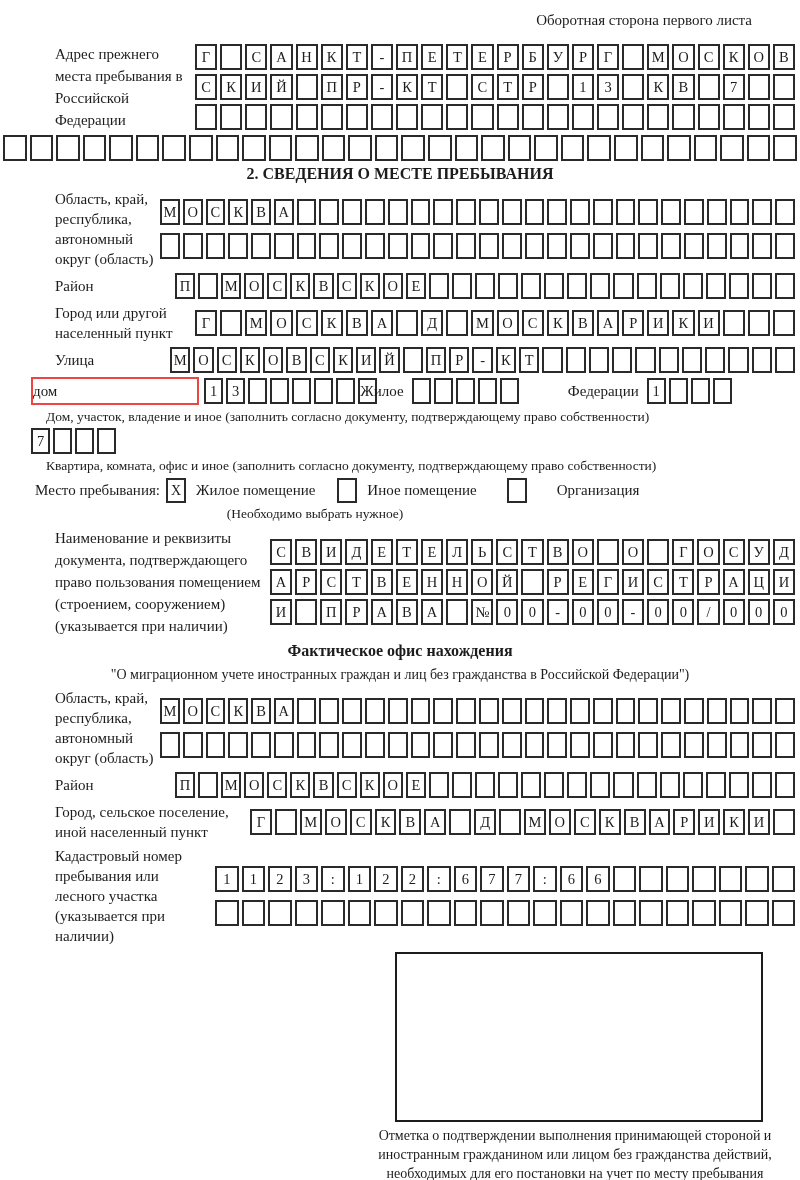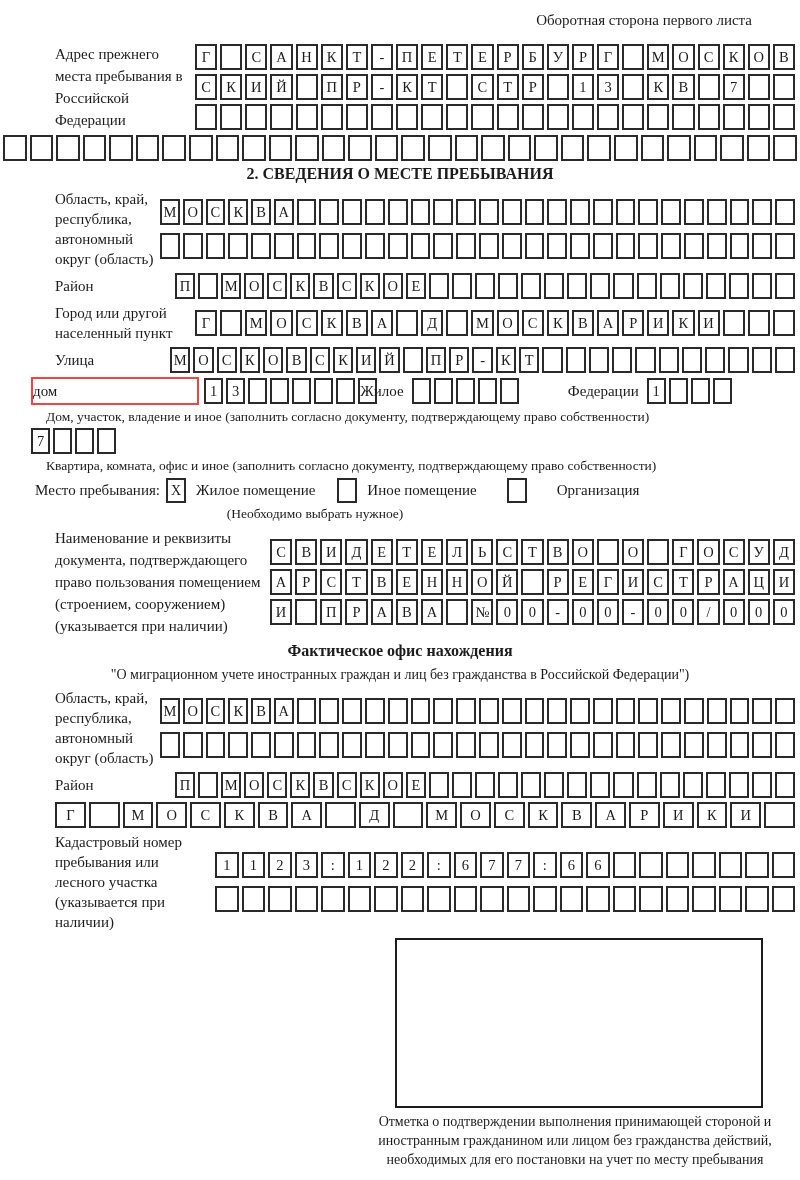--- a/index.html
+++ b/index.html
@@ -568,20 +568,21 @@
         <div class="box"></div>
         <div class="box"></div>
         <div class="box"></div>
         <div class="box"></div>
         <div class="box"></div>
         <div class="box"></div>
       </div>
   </div>
 
   <div class="field">
+    <div class="flabel w195c">Город, сельское поселение, иной населенный пункт</div>
     <div class="boxes">
         <div class="box">Г</div>
         <div class="box"></div>
         <div class="box">М</div>
         <div class="box">О</div>
         <div class="box">С</div>
         <div class="box">К</div>
         <div class="box">В</div>
         <div class="box">А</div>
         <div class="box"></div>

